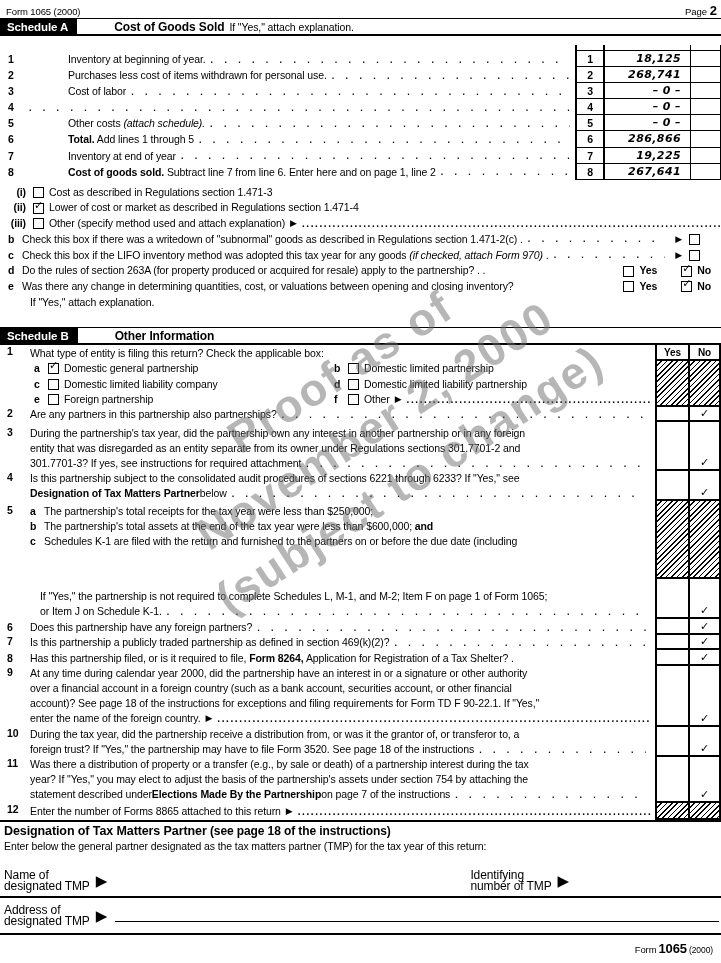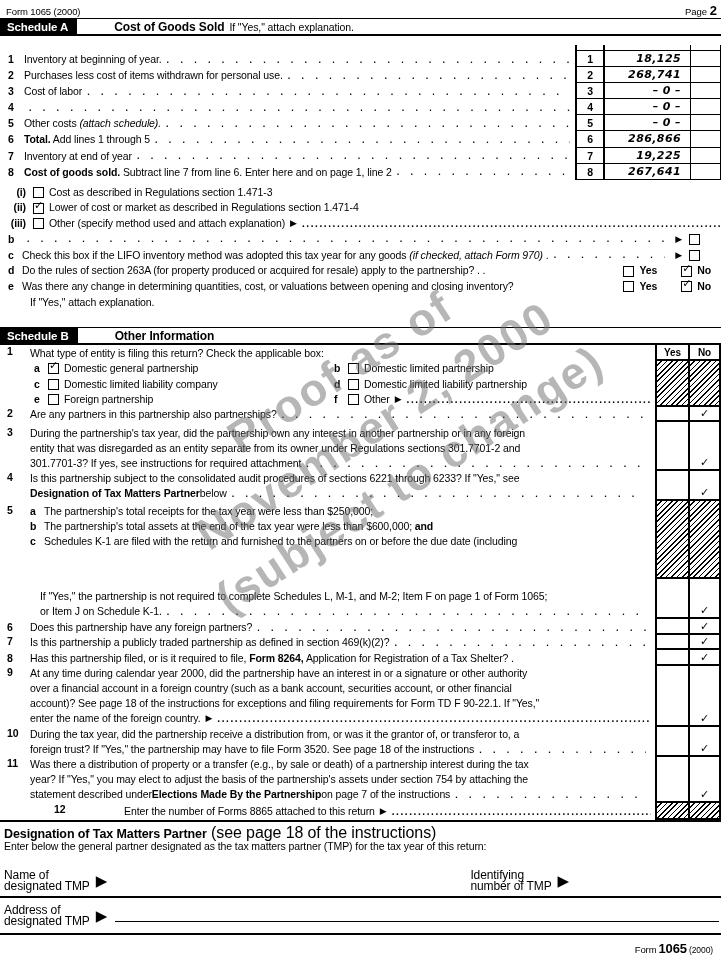--- a/index.html
+++ b/index.html
@@ -14,21 +14,21 @@
   
   .bar{display:flex;align-items:stretch;border-top:1.2px solid #000;border-bottom:2px solid #000;height:15px;}
   .badge{background:#000;color:#fff;font-weight:bold;font-size:11.5px;padding:1px 9px 0 7px;display:flex;align-items:center;}
   .bartitle{font-weight:bold;font-size:12px;margin-left:37px;display:flex;align-items:center;}
   .barnote{font-weight:normal;font-size:10.5px;margin-left:5px;}
   
   .atable{margin-top:9px;}
   .asp{display:flex;height:6px;}
   .arow{display:flex;height:16.1px;line-height:16.1px;align-items:center;}
   .lnum{width:24px;font-weight:bold;padding-left:8px;box-sizing:border-box;}
-  .atxt{white-space:nowrap;overflow:hidden;}
+  .atxt{white-space:nowrap;overflow:hidden;margin-left:44px;}
   .lead{flex:1 1 0;overflow:hidden;white-space:nowrap;margin:0 5px;min-width:0;}
   .lead::after{font-weight:bold;font-size:9px;word-spacing:9px;
     content:". . . . . . . . . . . . . . . . . . . . . . . . . . . . . . . . . . . . . . . . . . . . . . . .";}
   .c1{width:30px;border-left:2px solid #000;border-right:2px solid #000;border-bottom:1.5px solid #000;
       box-sizing:border-box;text-align:center;font-weight:bold;height:100%;}
   .c2{width:85px;border-bottom:1.5px solid #000;box-sizing:border-box;text-align:right;height:100%;
       padding-right:9px;font-family:"DejaVu Sans",sans-serif;font-style:oblique 10deg;font-style:italic;
       font-size:11px;letter-spacing:.4px;font-weight:bold;}
   .c3{width:31px;border-left:1.5px solid #000;border-right:1px solid #000;border-bottom:1.5px solid #000;
       box-sizing:border-box;height:100%;}
@@ -53,41 +53,41 @@
   
   .btable{position:relative;height:475px;}
   .bflow{margin-right:70px;}
   .bq{display:flex;box-sizing:border-box;overflow:hidden;}
   .bnum{width:26px;font-weight:bold;padding-left:7px;box-sizing:border-box;flex:0 0 auto;}
   .btxt{flex:1;padding-left:4px;min-width:0;}
   .ln{height:15px;line-height:15px;white-space:nowrap;overflow:hidden;}
   .lnf{display:flex;align-items:center;}
   .h62{height:62px;} .h15{height:15px;} .h49{height:49px;padding-top:4px;} .h30{height:30px;}
   .h78{height:78px;padding-top:3px;} .h40{height:40px;padding-top:10px;} .h16{height:16px;line-height:16px;}
-  .h61{height:61px;} .h46{height:46px;} .h17{height:17px;padding-left:47px;}
+  .h61{height:61px;} .h46{height:46px;} .h17{height:17px;}
   .optrow{display:flex;height:15.3px;line-height:15.3px;align-items:center;padding-left:4px;}
   .optL{width:300px;display:flex;align-items:center;flex:0 0 auto;}
   .optR{flex:1;display:flex;align-items:center;min-width:0;}
   .otag{font-weight:bold;width:12px;flex:0 0 auto;}
   .stag{display:inline-block;width:14px;font-weight:bold;flex:0 0 auto;}
   
   .yncol{position:absolute;top:0;right:0;width:66px;}
   .ynrow{display:flex;}
   .yc{width:33px;box-sizing:border-box;border-left:2px solid #000;border-bottom:2px solid #000;
       display:flex;align-items:flex-end;justify-content:center;}
   .yc.last{border-right:2px solid #000;}
   .yc.hd{align-items:center;font-weight:bold;font-size:10px;}
   .tk{font-size:11px;line-height:13px;}
   .hatch{background:repeating-linear-gradient(135deg,#fff 0 2.6px,#000 2.6px 3.8px);}
   .yh16{height:16px;} .yh46{height:46px;} .yh15{height:15px;} .yh49{height:49px;} .yh30{height:30px;}
   .yh78{height:78px;} .yh40{height:40px;} .yh61{height:61px;} .yh17{height:17px;}
   
   .desig{border-top:0px;}
   .desightl{font-size:12.5px;font-weight:bold;padding:2px 0 0 4px;height:15px;}
-  .desightl .note{font-weight:normal;font-size:16px;}
+  .desightl .note{font-weight:bold;font-size:12px;}
   .intro{padding:1px 0 0 4px;height:14px;}
   .tmprow1{display:flex;align-items:center;border-bottom:2px solid #000;height:31px;margin-top:11px;}
   .tmprow2{display:flex;border-bottom:2px solid #000;height:35px;}
   .tmplabel{font-size:12px;line-height:11px;padding-left:4px;flex:0 0 auto;}
   .bigarrow{font-size:15px;margin:0 4px 0 6px;flex:0 0 auto;}
   .sp1{flex:1;} .endsp{width:148px;flex:0 0 auto;}
   .writeline{flex:1;border-bottom:1.5px solid #000;margin:0 2px 11px 4px;align-self:flex-end;}
   .tmprow2 .tmplabel{align-self:center;}
   .footer{display:flex;justify-content:flex-end;align-items:baseline;padding:6px 8px 0 0;}
   .fword{font-size:9.5px;} .fnum{font-weight:bold;font-size:13px;margin:0 2px;} .fyear{font-size:8.5px;}
@@ -213,20 +213,21 @@
       <span class="itag">(iii)</span>
       <span class="cb">
           <i class="mk"></i>
         </span>
       <span>Other (specify method used and attach explanation)</span>
       <span class="arrow">▶</span>
       <span class="dotfill"></span>
     </div>
     <div class="nrow flexr">
       <span class="bletter">b</span>
+      <span>Check this box if there was a writedown of "subnormal" goods as described in Regulations section 1.471-2(c) .</span>
       <span class="lead"></span>
       <span class="arrow">▶</span>
       <span class="cb">
           <i class="mk"></i>
         </span>
       <span class="rpad"></span>
     </div>
     <div class="nrow flexr">
       <span class="bletter">c</span>
       <span><span>Check this box if the LIFO inventory method was adopted this tax year for any goods </span><i>(if checked, attach Form 970)</i><span> .</span></span>

